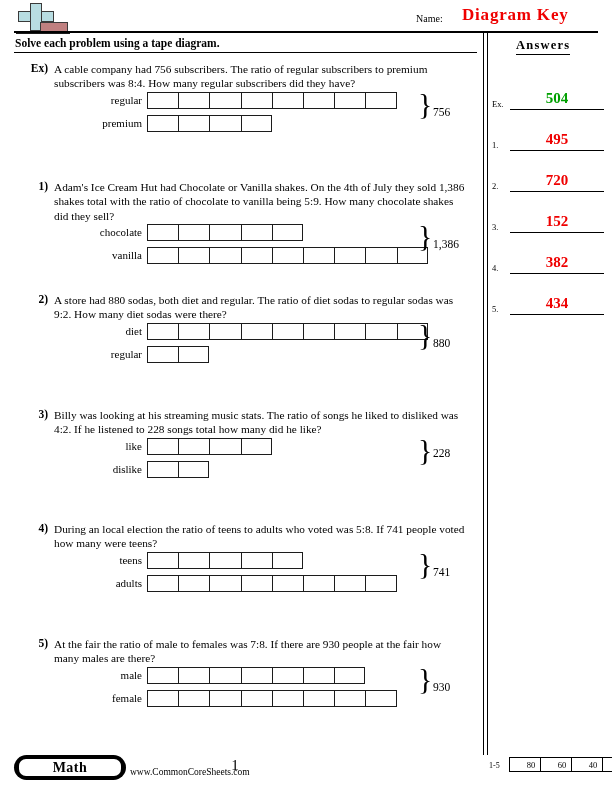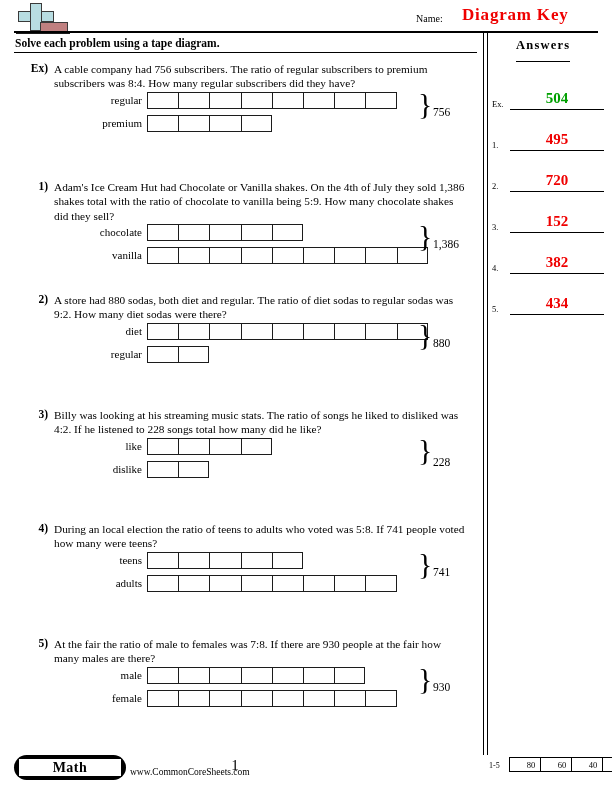--- a/index.html
+++ b/index.html
@@ -120,21 +120,21 @@
   }
 
   
   #answers-title {
     position: absolute;
     left: 516px; top: 38px;
     font-size: 12.5px;
     font-weight: bold;
     letter-spacing: 1.2px;
     border-bottom: 1.6px solid #000;
-    padding-bottom: 8px;
+    padding-bottom: 1px;
   }
   .answer-row {
     position: absolute;
     left: 492px;
     width: 112px;
     height: 38px;
   }
   .answer-index {
     position: absolute;
     left: 0px; bottom: 1px;
@@ -233,21 +233,21 @@
     width: 112px; height: 25px;
     background: #000000;
     border-radius: 13px;
     display: flex;
     align-items: center;
     justify-content: center;
   }
   #footer-pill-inner {
     width: 102px; height: 17px;
     background: #ffffff;
-    border-radius: 0;
+    border-radius: 7px;
     display: flex;
     align-items: center;
     justify-content: center;
   }
   #footer-math-label {
     font-size: 14px;
     font-weight: bold;
     letter-spacing: 0.5px;
   }
   #footer-site {
@@ -446,21 +446,21 @@
           </div>
         </div>
         <div class="tape-row" style="top: 23px;">
           <div class="tape-label">dislike</div>
           <div class="tape-boxes">
             <div class="tape-box" style="width: 31.2px;"></div>
             <div class="tape-box" style="width: 31.2px;"></div>
           </div>
         </div>
         <div class="brace" style="left: 404px; top: -3px;">}</div>
-        <div class="brace-total" style="left: 419px; top: 18px;">228</div>
+        <div class="brace-total" style="left: 419px; top: 9px;">228</div>
       </div>
     </div>
     <div class="problem" style="top: 522px;">
       <div class="problem-number">4)</div>
       <div class="problem-text">During an local election the ratio of teens to adults who voted was 5:8. If 741 people voted how many were teens?</div>
       <div class="tape-group" style="top: 30px;">
         <div class="tape-row" style="top: 0px;">
           <div class="tape-label">teens</div>
           <div class="tape-boxes">
             <div class="tape-box" style="width: 31.2px;"></div>

